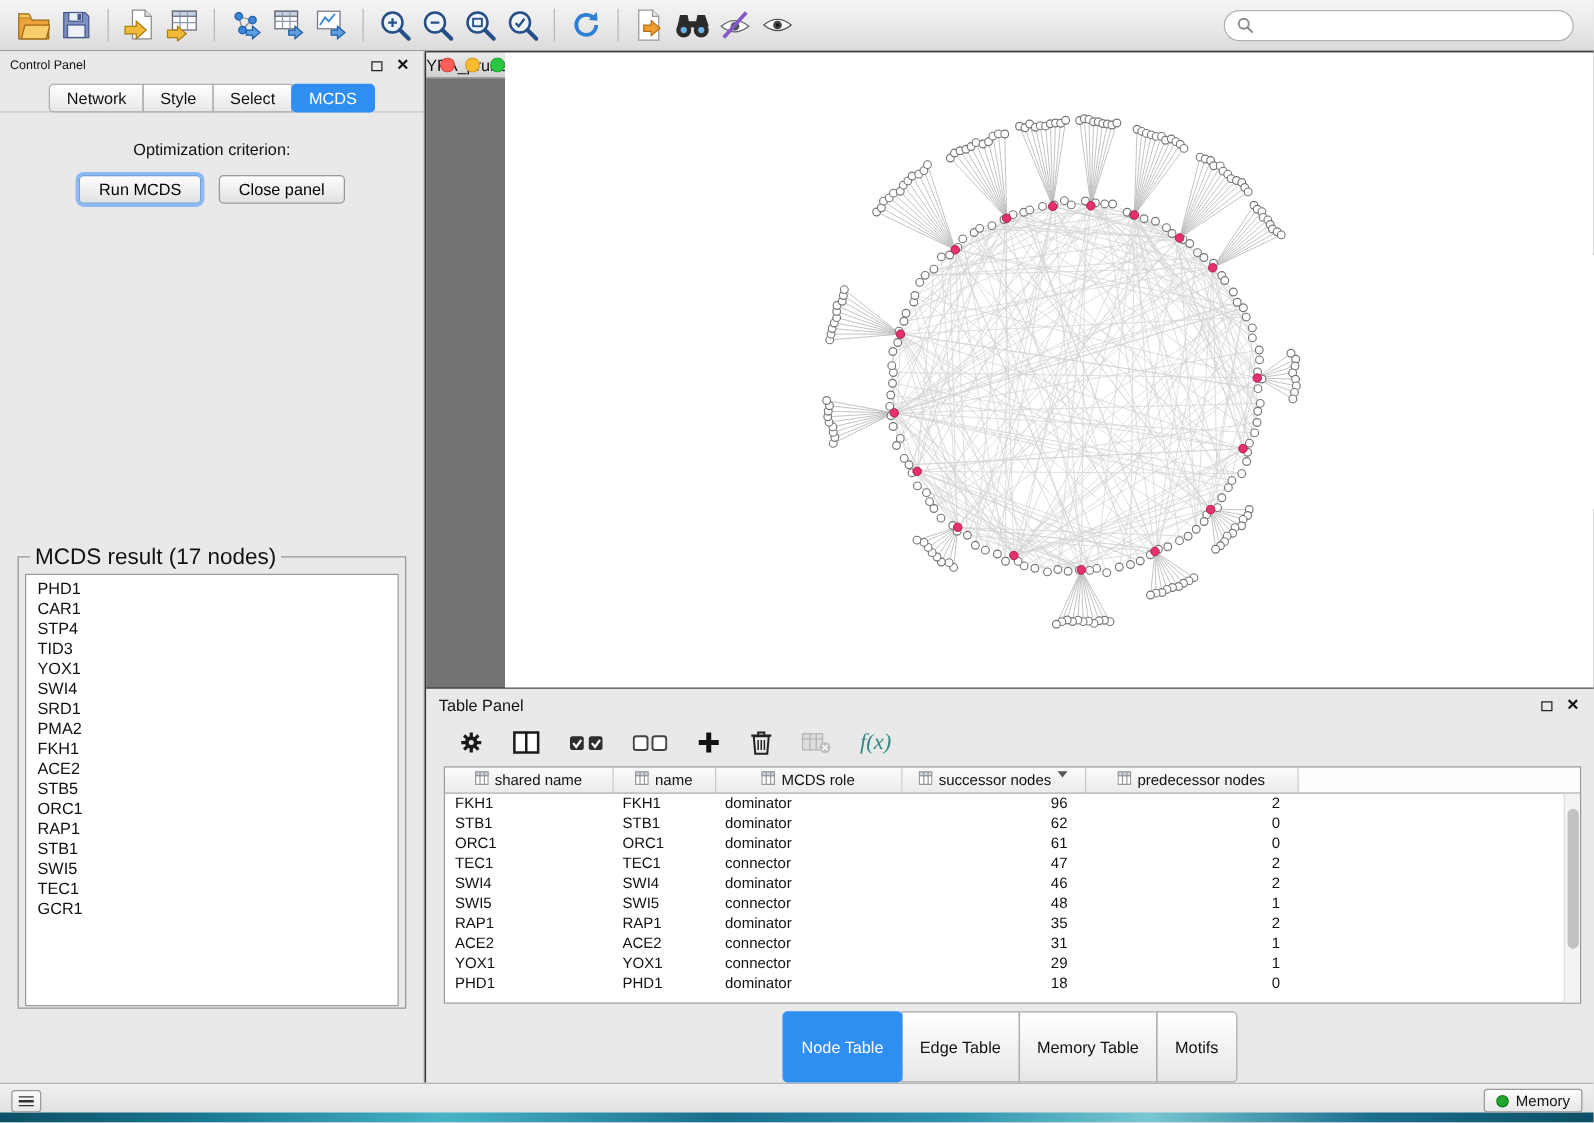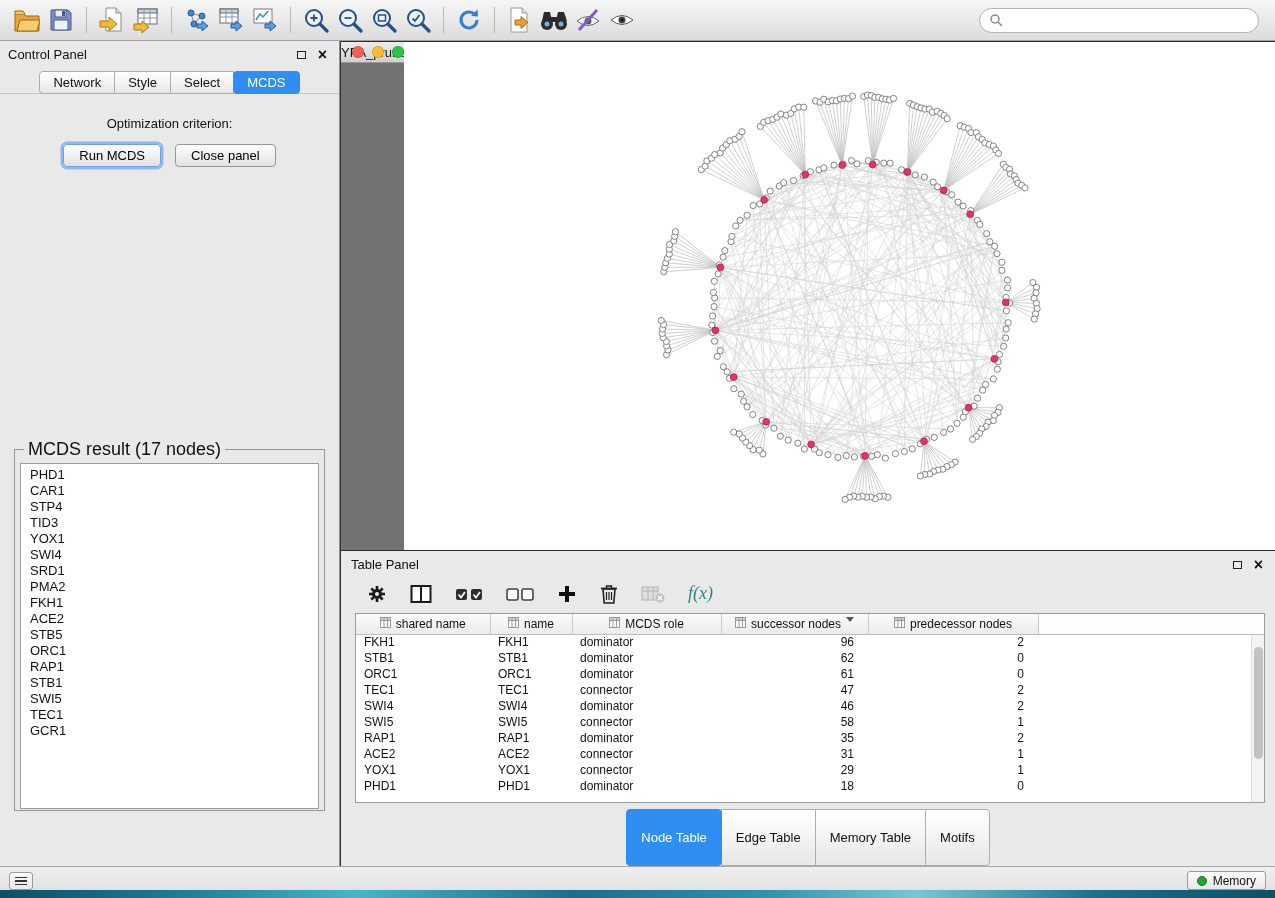--- a/index.html
+++ b/index.html
@@ -12,21 +12,21 @@
   .tb-sep{width:1px;height:26px;background:#b8b8b8;margin:0 8px}
   .search-box{margin-left:auto;margin-right:6px;width:280px;height:25px;background:#fff;border:1px solid #b3b3b3;border-radius:13px;display:flex;align-items:center;padding:0 9px;gap:6px}
   .search-box input{border:none;outline:none;flex:1;font-size:12px;background:transparent;font-family:"Liberation Sans",sans-serif}
 
   
   .main{display:flex;height:825px}
 
   
   .control-panel{width:402px;background:#e9e9e9;border-right:1px solid #8f8f8f;position:relative}
   .cp-header{display:flex;align-items:center;padding:6px 12px 2px 8px}
-  .cp-title{font-size:13px}
+  .cp-title{font-size:10px}
   .win-icons{margin-left:auto;display:flex;gap:12px;align-items:center}
   .float-icon{width:9px;height:8px;border:1.5px solid #222;display:inline-block}
   .close-x{font-size:16px;font-weight:bold;line-height:10px;color:#111;cursor:pointer}
   .cp-tabbar{display:flex;justify-content:center;margin-top:6px;padding-bottom:0;border-bottom:1px solid #c6c6c6}
   .cp-tab{padding:3px 13px;font-size:13px;background:linear-gradient(#ffffff,#e7e7e7);border:1px solid #adadad;margin-left:-1px;cursor:pointer;position:relative;bottom:-1px}
   .cp-tab:first-child{border-radius:4px 0 0 4px;margin-left:0}
   .cp-tab.active{background:var(--accent);color:#fff;border-color:var(--accent);border-radius:4px;z-index:2}
   .opt-label{text-align:center;margin-top:22px;font-size:13px}
   .dropdown{width:314px;height:24px;margin:9px auto 0;background:#fff;border:1px solid #ababab;border-radius:4px;display:flex;align-items:center;cursor:pointer}
   .dd-value{flex:1;padding:0 9px;font-size:12.5px;white-space:nowrap;overflow:hidden}
@@ -1141,21 +1141,21 @@
                   <td class="col-name">SWI4</td>
                   <td class="col-role">dominator</td>
                   <td class="col-succ">46</td>
                   <td class="col-pred">2</td>
                   <td class="col-fill"></td>
                 </tr>
                 <tr>
                   <td class="col-shared">SWI5</td>
                   <td class="col-name">SWI5</td>
                   <td class="col-role">connector</td>
-                  <td class="col-succ">58</td>
+                  <td class="col-succ">48</td>
                   <td class="col-pred">1</td>
                   <td class="col-fill"></td>
                 </tr>
                 <tr>
                   <td class="col-shared">RAP1</td>
                   <td class="col-name">RAP1</td>
                   <td class="col-role">dominator</td>
                   <td class="col-succ">35</td>
                   <td class="col-pred">2</td>
                   <td class="col-fill"></td>

